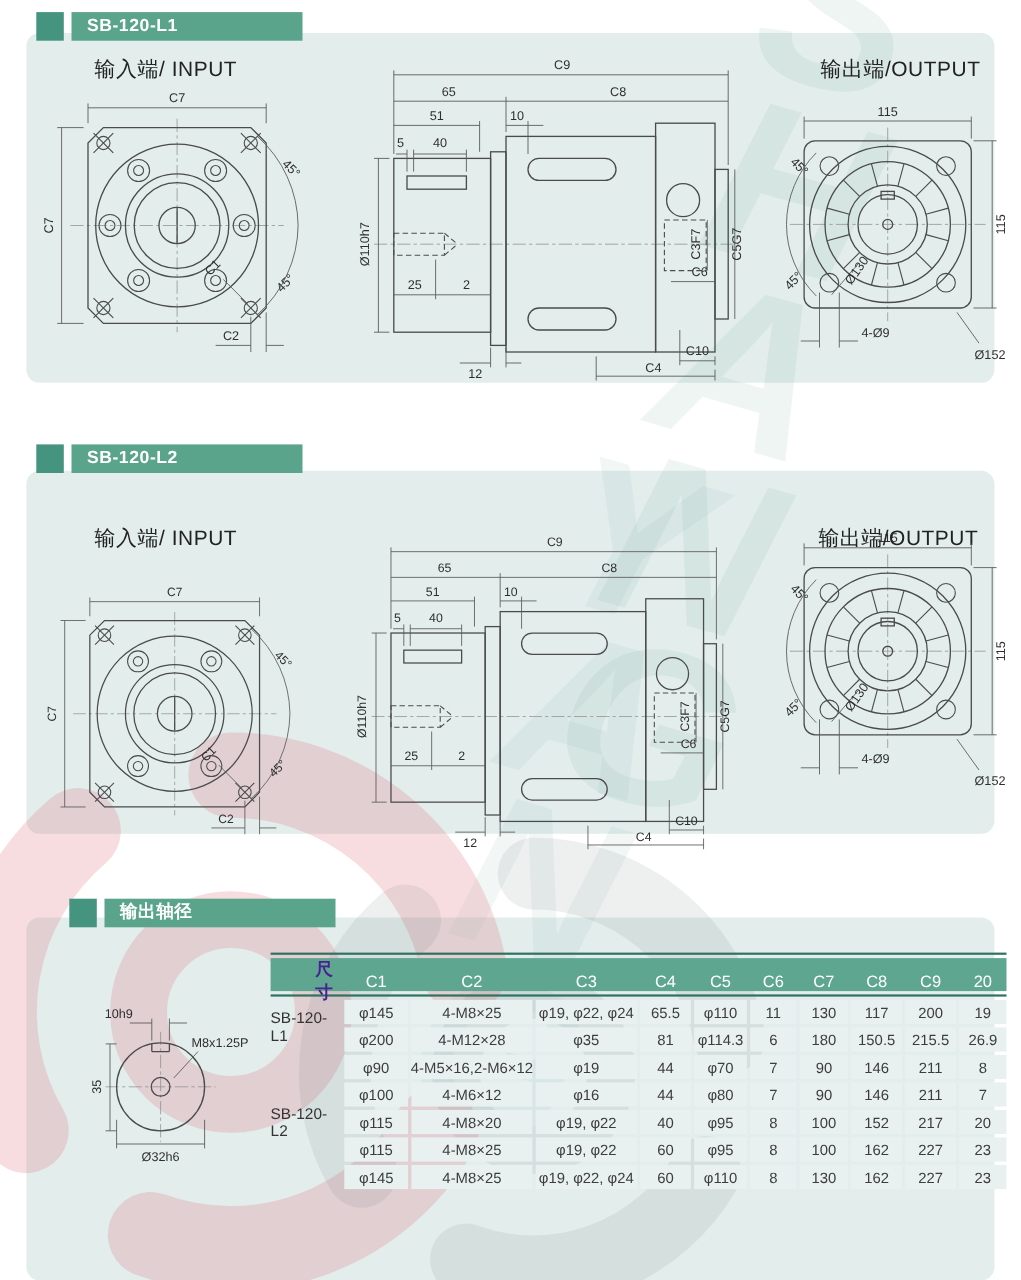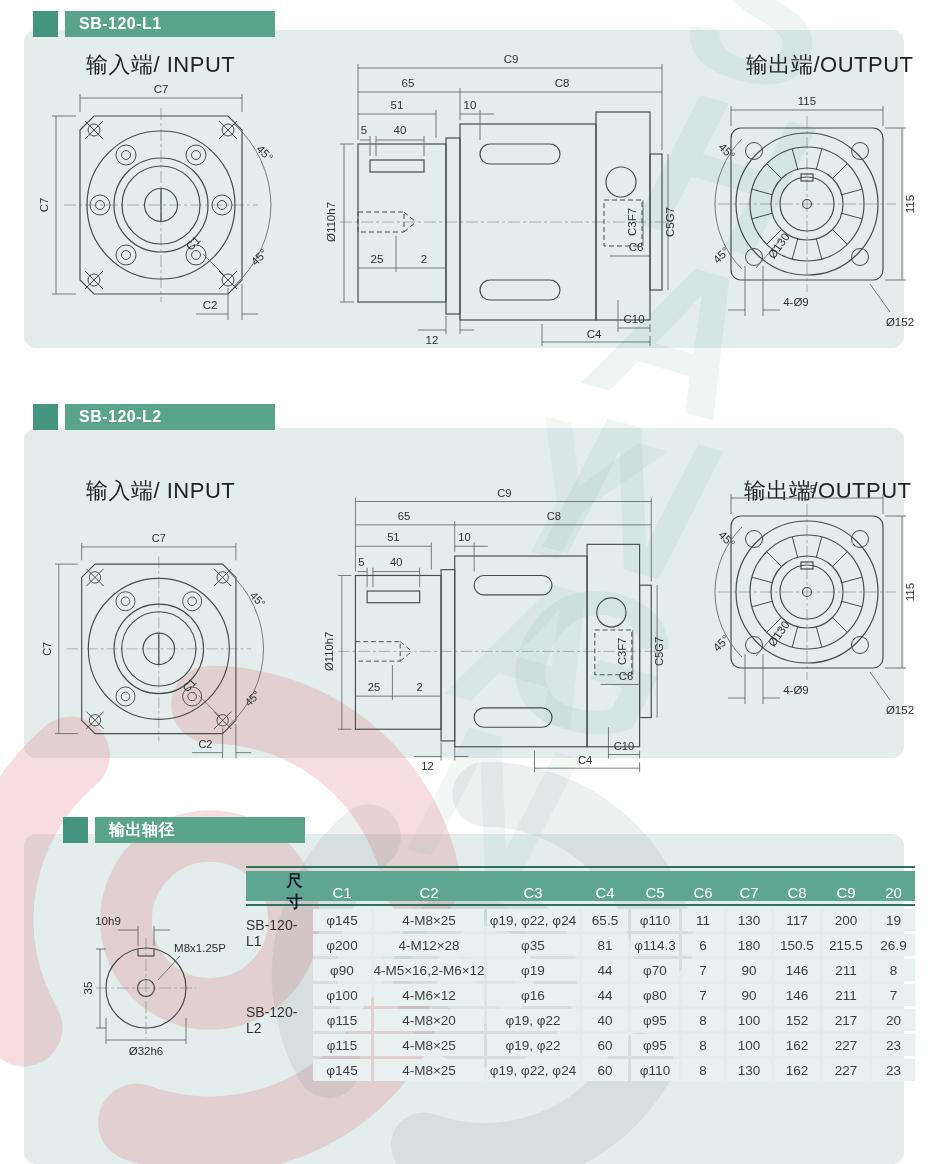--- a/index.html
+++ b/index.html
@@ -3,36 +3,36 @@
 <meta charset="utf-8">
 <style>
   html,body{margin:0;padding:0;background:#fff;}
   .page{position:relative;width:928px;height:1164px;background:#ffffff;overflow:hidden;
         font-family:"Liberation Sans","DejaVu Sans",sans-serif;}
   .panel{position:absolute;background:#e2edec;border-radius:12px;z-index:1;}
   .hdr{position:absolute;display:flex;z-index:4;}
   .hdr-sq{width:25px;height:26px;background:#44947f;margin-right:7px;}
   .hdr-bar{width:196px;height:26px;background:#5aa48c;color:#fff;font-size:16px;font-weight:bold;
            line-height:26px;padding-left:14px;letter-spacing:0.5px;}
-  .dlabel{position:absolute;font-size:22px;color:#222;z-index:3;letter-spacing:0.5px;}
+  .dlabel{position:absolute;font-size:19px;color:#222;z-index:3;letter-spacing:0.5px;}
   .draw{position:absolute;z-index:3;}
   .dln{stroke:#4b4b4b;stroke-width:1.2;fill:none;}
   .dln2{stroke:#4b4b4b;stroke-width:1;fill:none;}
   .dash{stroke-dasharray:5 3;}
   .cln{stroke:#909090;stroke-width:0.7;stroke-dasharray:12 3 3 3;}
   .dim line,.dim path{stroke:#5a5a5a;stroke-width:0.8;fill:none;}
   .dim text{fill:#2f2f2f;font-size:11.5px;text-anchor:middle;font-family:"Liberation Sans",sans-serif;}
   
   .tbl{position:absolute;left:246px;top:866px;width:669px;z-index:3;
        --cols:64px 58px 110px 92px 46px 48px 42px 44px 46px 46px 43px;}
   .tline{height:2px;background:#2f7260;margin-bottom:3px;}
   .tbl-head{display:grid;grid-template-columns:var(--cols);gap:3px;background:#5ea68f;height:30px;
             align-items:center;margin-bottom:3px;}
   .tbl-head span{text-align:center;color:#fff;font-size:15px;}
-  .tbl-head .hd0{font-weight:bold;color:#0f172a;font-size:16px;margin-left:33px;}
+  .tbl-head .hd0{font-weight:bold;color:#4c1d95;font-size:16px;margin-left:33px;}
   .tbl-body{display:grid;grid-template-columns:var(--cols);gap:3px;grid-auto-rows:22px;grid-auto-flow:row;margin-top:3px;}
   .cell{background:#e9f1f0;display:flex;align-items:center;justify-content:center;
         font-size:13.5px;color:#3d3d3d;white-space:nowrap;}
   .mcell{display:flex;align-items:center;font-size:14px;color:#333;}
   .m1{grid-column:1;grid-row:1/3;}
   .m2{grid-column:1;grid-row:3/8;}
   .note{position:absolute;left:282px;top:1116px;font-size:14px;font-weight:bold;color:#4a4a4a;z-index:3;}
   .wm{position:absolute;pointer-events:none;z-index:2;}
   .wm-text{font-weight:bold;font-style:italic;line-height:0.82;word-break:break-all;}
 </style>

